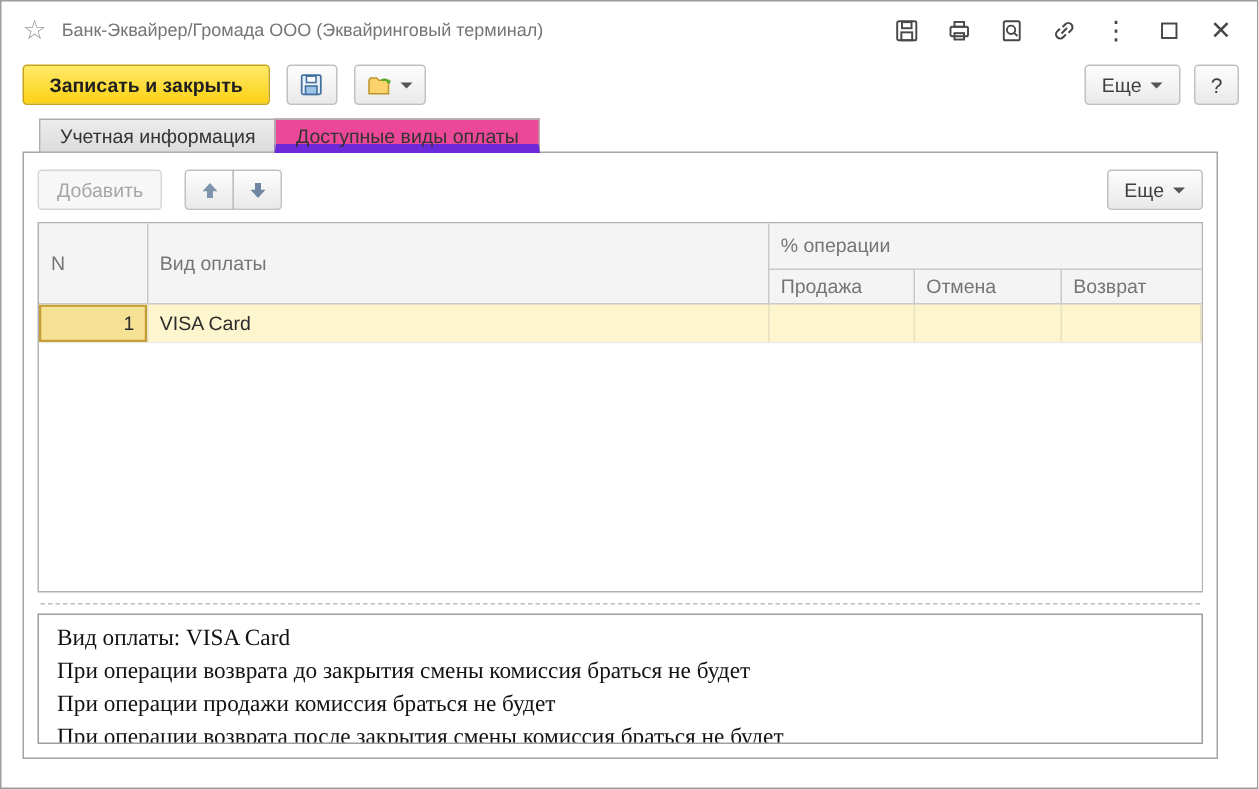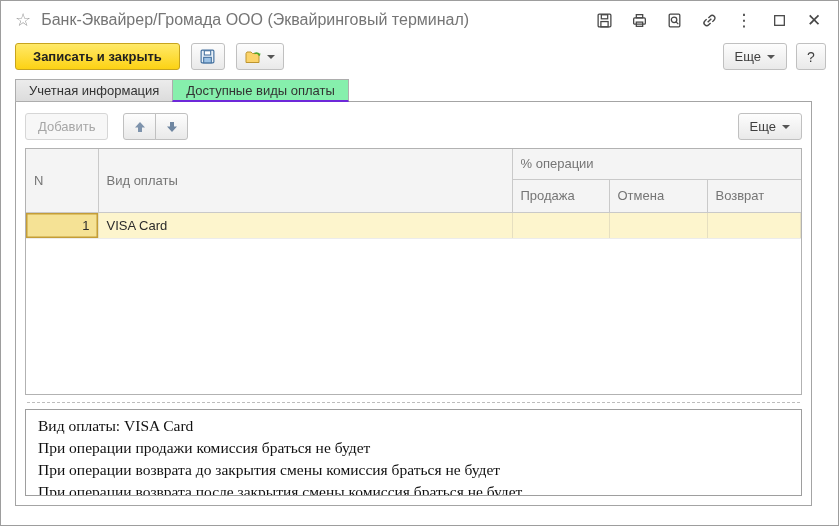--- a/index.html
+++ b/index.html
@@ -5,21 +5,21 @@
   * { margin:0; padding:0; box-sizing:border-box; }
   html,body { background:#fff; }
   body { font-family:"Liberation Sans", sans-serif; width:839px; height:526px; }
 
   .window { width:839px; height:526px; border:1px solid #9d9d9d; background:#fff;
             display:flex; flex-direction:column; overflow:hidden; }
 
   
   .titlebar { height:38px; display:flex; align-items:center; padding:0 14px; flex:none; }
   .star { color:#9a9a9a; font-size:18px; margin-right:10px; cursor:pointer; line-height:1; }
-  .title { color:#757575; font-size:16px; white-space:nowrap; overflow:hidden; }
+  .title { color:#757575; font-size:12px; white-space:nowrap; overflow:hidden; }
   .tb-icons { margin-left:auto; display:flex; align-items:center; gap:15px; }
   .tb-btn { width:20px; height:20px; display:flex; align-items:center; justify-content:center;
             color:#474747; cursor:pointer; }
   .tb-btn svg { display:block; }
   .glyph { font-size:17px; line-height:1; color:#474747; }
 
   
   .cmdbar { display:flex; gap:11px; padding:4px 12px 9px 14px; flex:none; }
   .btn { height:27px; border:1px solid #c0c0c0; border-radius:3px; font-size:13px; color:#3f3f3f;
          background:linear-gradient(#fdfdfd,#e9e9e9); display:inline-flex; align-items:center;
@@ -28,25 +28,25 @@
                  font-weight:700; color:#1f1f1f; padding:0 17px; }
   .btn-icon { width:34px; padding:0; }
   .btn-split { width:48px; padding:0; gap:5px; }
   .caret { width:0; height:0; border-left:4px solid transparent; border-right:4px solid transparent;
            border-top:4px solid #555; display:inline-block; }
   .cmd-right { margin-left:auto; display:flex; gap:9px; align-items:center; }
   .btn-more { gap:6px; padding:4px 11px; }
   .btn-help { width:30px; padding:0; font-size:14px; }
 
   
-  .tabrow { display:flex; margin-left:14px; position:relative; z-index:2; flex:none; }
+  .tabrow { display:flex; margin-left:25px; position:relative; z-index:2; flex:none; }
   .tab { height:23px; line-height:21px; font-size:13px; color:#333; padding:0 13px;
          border:1px solid #adadad; background:linear-gradient(#ececec,#dcdcdc);
          cursor:pointer; margin-right:-1px; }
-  .tab.active { background:#86efac; border-bottom:2px solid #6d28d9; }
+  .tab.active { background:#ec4899; border-bottom:6px solid #6d28d9; }
 
   
   .panel { flex:1; margin:-1px 26px 19px 14px; border:1px solid #a4a4a4; background:#fff;
            display:flex; flex-direction:column; overflow:hidden; }
 
   .list-toolbar { display:flex; align-items:flex-start; gap:15px; padding:11px 9px 8px 9px; flex:none; }
   .btn.disabled { background:#f7f7f7; border-color:#d6d6d6; color:#a6a6a6; cursor:default; }
   .arrow-pair { display:inline-flex; }
   .arrow-pair .btn { width:33px; padding:0; }
   .arrow-pair .btn:first-child { border-top-right-radius:0; border-bottom-right-radius:0; }
@@ -55,21 +55,21 @@
 
   
   .grid-wrap { margin:0 9px; height:247px; border:1px solid #b2b2b2; display:flex;
                flex-direction:column; flex:none; background:#fff; }
   table { border-collapse:collapse; width:100%; table-layout:fixed; }
   th { background:#f4f4f4; color:#757575; font-weight:400; font-size:13px; text-align:left;
        padding:0 8px; border-right:1px solid #c9c9c9; border-bottom:1px solid #c9c9c9;
        vertical-align:middle; }
   th:last-child, td:last-child { border-right:none; }
   .h1 th { height:30px; }
-  .h2 th { height:33px; }
+  .h2 th { height:23px; }
   th.grp { border-bottom:1px solid #c9c9c9; }
   tr.data td { height:26px; font-size:13px; color:#2b2b2b; background:#fdf5cd; padding:0 8px;
                border-right:1px solid #e6dfc0; border-bottom:1px solid #ececec; cursor:pointer; }
   tr.data td.sel { background:#f5e295; box-shadow:inset 0 0 0 1.5px #c49d37; text-align:right; }
   .grid-filler { flex:1; background:#fff; }
 
   
   .splitter { border-top:1px dashed #bdbdbd; margin:7px 11px 6px 11px; height:0; cursor:row-resize; flex:none; }
 
   
@@ -208,19 +208,19 @@
         </tr>
       </tbody>
         </table>
       <div class="grid-filler"></div>
     </div>
 
     <div class="splitter"></div>
 
     <div class="infobox">
       <div>Вид оплаты: VISA Card</div>
+      <div>При операции возврата до закрытия смены комиссия браться не будет</div>
       <div>При операции продажи комиссия браться не будет</div>
-      <div>При операции возврата до закрытия смены комиссия браться не будет</div>
       <div>При операции возврата после закрытия смены комиссия браться не будет</div>
     </div>
 
   </div>
 </div>
 
 </body></html>

